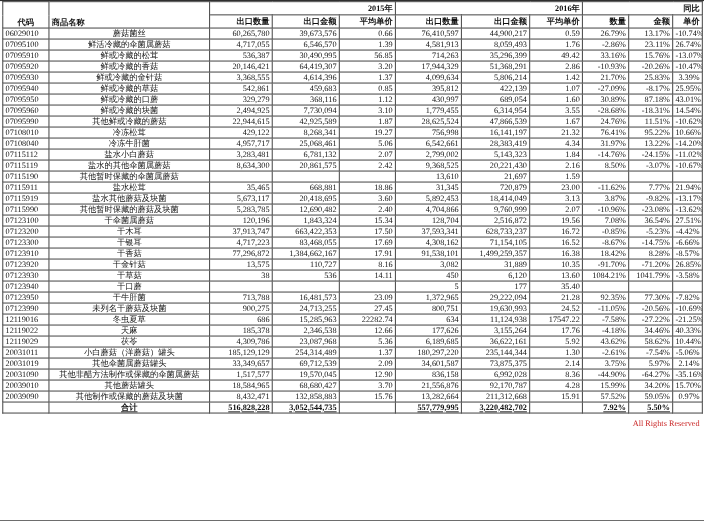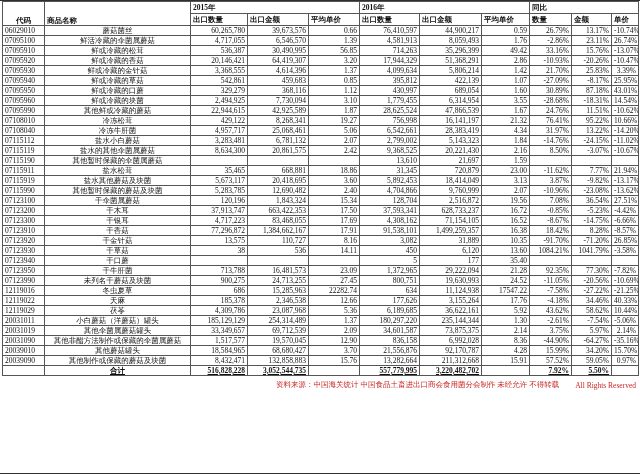--- a/index.html
+++ b/index.html
@@ -37,21 +37,21 @@
     font-size:7.5px;
     line-height:1.05;
     padding:0 2px;
     height:10px;
     white-space:nowrap;
     overflow:hidden;
     box-sizing:border-box;
   }
   table.main th{
     font-weight:bold;
-    text-align:left;
+    text-align:right;
     height:12px;
   }
   td.c-code{text-align:left;margin-top:37px;}
   td.c-name{text-align:center;}
   td.c-num{text-align:right;}
   tr.total td{font-weight:bold;text-decoration:underline;}
   .footer{
     display:flex;
     justify-content:flex-end;
     align-items:center;
@@ -554,16 +554,15 @@
           <td class="c-num">3,220,482,702</td>
           <td class="c-num"></td>
           <td class="c-num">7.92%</td>
           <td class="c-num">5.50%</td>
           <td class="c-num"></td>
         </tr>
       </tbody>
   </table>
 
   <div class="footer">
-    <span class="src">资料来源：中国海关统计 中国食品土畜进出口商会食用菌分会制作 未经允许 不得转载</span>
     <span class="rights">All Rights Reserved</span>
   </div>
 </div>
 
 </body></html>

